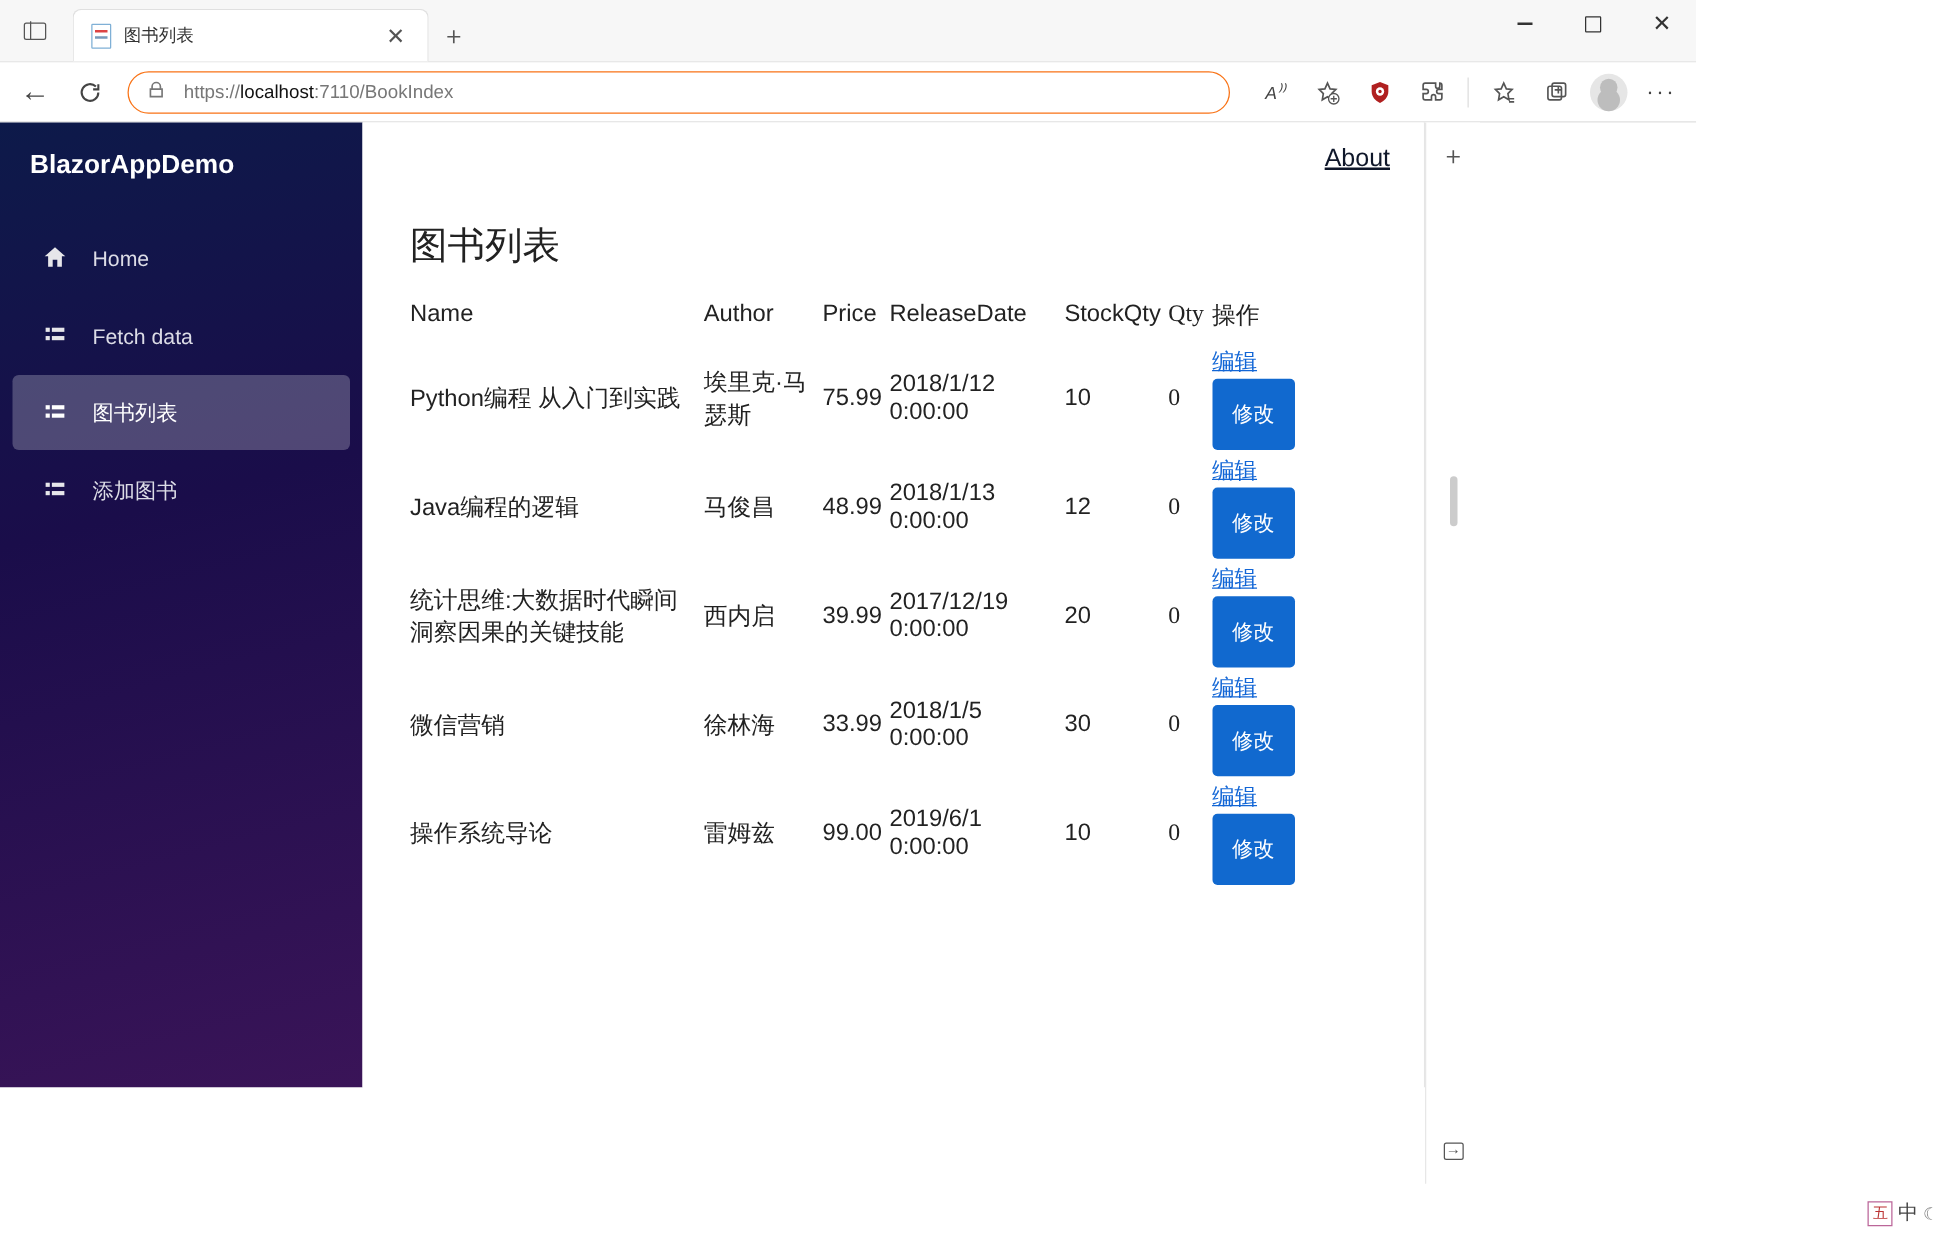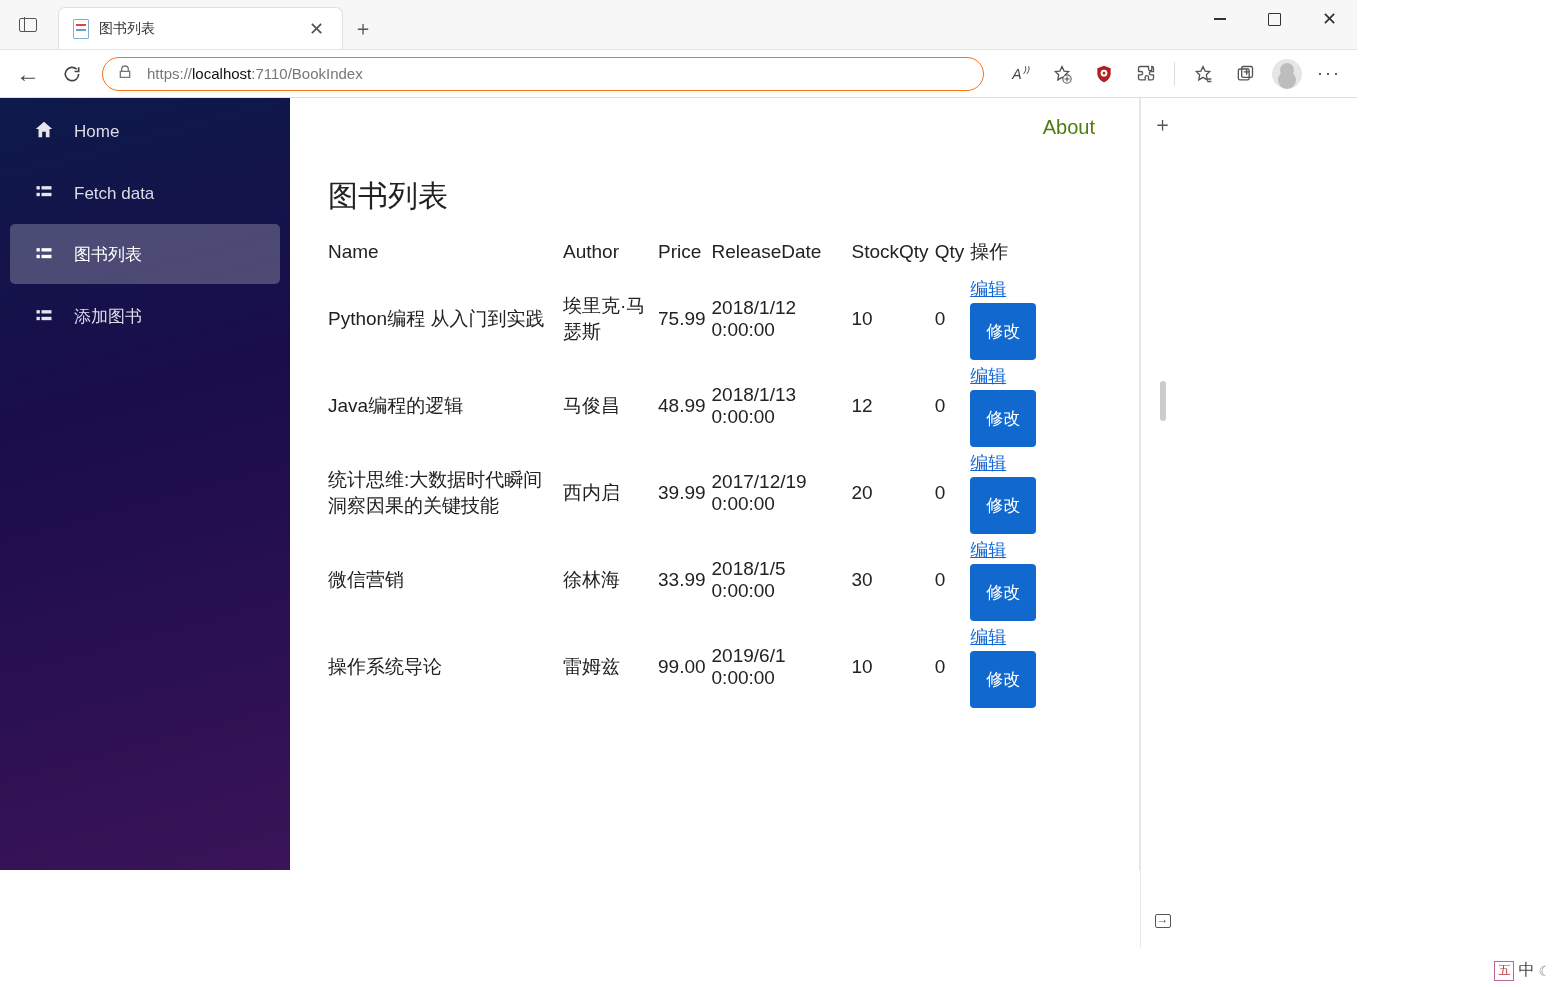--- a/index.html
+++ b/index.html
@@ -121,36 +121,36 @@
     padding: 18px 14px 18px 22px; margin: 2px 10px;
     color:#dcdce6; font-size: 17px; cursor:pointer; border-radius: 5px;
   }
   .nav-item.active { background: rgba(255,255,255,0.24); color:#fff; font-weight:500;}
   .nav-icon { width: 24px; height: 24px; display:flex; align-items:center; justify-content:center; fill:#e6e6ea; }
 
   .content {
     flex:1; background:#fff; position:relative; overflow:auto;
   }
   .about-link {
-    position:absolute; right: 44px; top: 18px;
-    color:#4d7c0f; font-size:20px; cursor:pointer;
+    position:absolute; right: 27px; top: 18px;
+    color:#0f172a; font-size:20px; text-decoration: underline; cursor:pointer;
   }
   .page-inner { padding: 78px 38px 20px 38px; }
   .page-title { font-size: 30px; font-weight: 500; color:#222; margin-bottom: 18px; }
 
   table.book-table { border-collapse: collapse; font-size: 19px; color:#222; }
   table.book-table th, table.book-table td { text-align:left; vertical-align: middle; padding: 4px 6px 4px 0; }
   table.book-table th { font-weight: 500; padding-bottom: 10px; }
   table.book-table td { padding-top: 2px; padding-bottom: 2px; }
   .col-name   { width: 235px; }
   .col-author { width: 95px; }
   .col-price  { width: 50px; }
   .col-date   { width: 140px; }
   .col-stock  { width: 75px; }
-  .col-qty    { width: 35px; }
+  .col-qty    { width: 35px; font-family: Liberation Serif, serif; }
   .col-ops    { width: 80px; }
 
   .edit-link { color:#1266d6; text-decoration: underline; cursor:pointer; font-size:18px; display:block; margin-bottom:2px;}
   .mod-btn {
     background:#1169cf; color:#fff; border:none; padding: 17px 16px;
     font-size: 17px; border-radius:4px; cursor:pointer;
   }
 
   
   .ime-bar {
@@ -244,20 +244,21 @@
         <div class="avatar-circle"></div>
       </div>
     <div class="tool-btn">
         <span style="font-size:18px;letter-spacing:2px;">···</span>
       </div>
   </div>
 </div>
 
 <div class="app">
   <div class="sidebar">
+    <div class="sidebar-title">BlazorAppDemo</div>
     <div id="nav-host">
         <div class="nav-item">
           <span class="nav-icon">
             <svg viewBox="0 0 24 24" width="22" height="22">
               <path fill="#e6e6ea" d="M12 3l9 8h-3v9h-4v-6H10v6H6v-9H3z"></path>
             </svg>
           </span>
           <span>Home</span>
         </div>
         <div class="nav-item">

